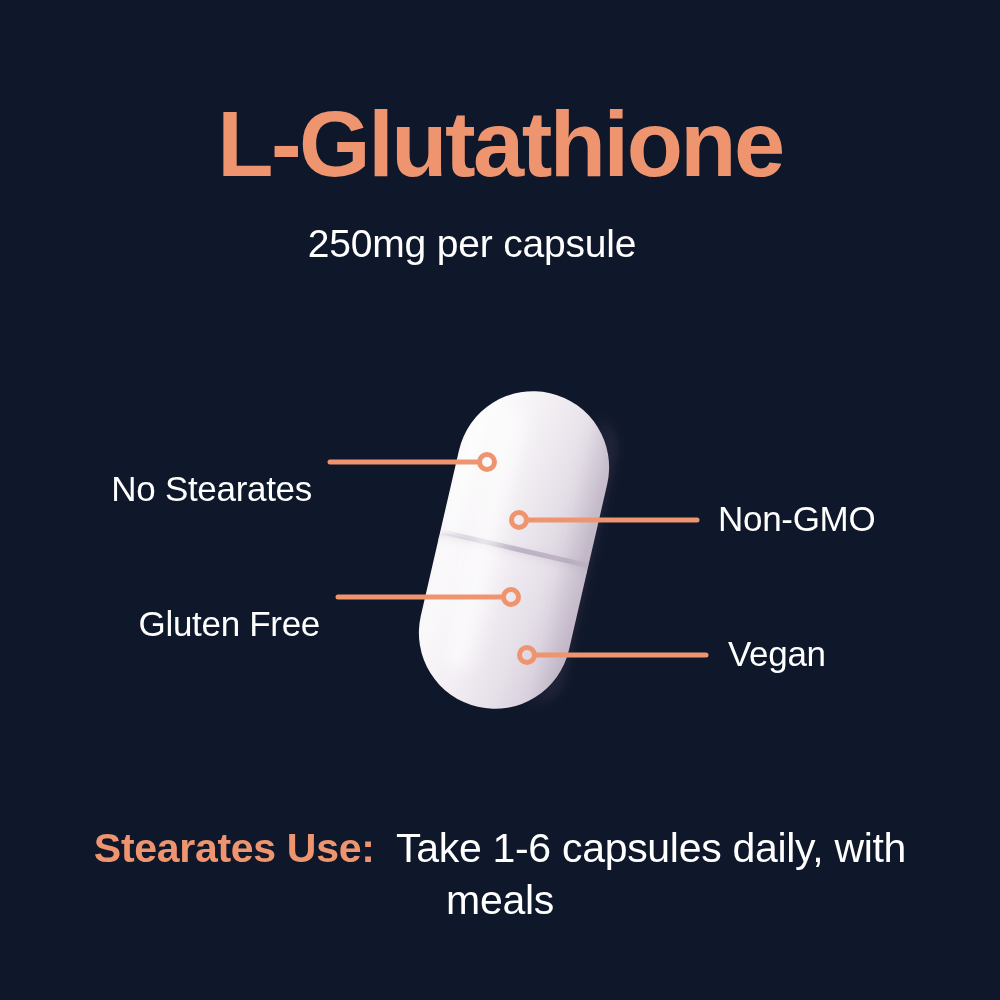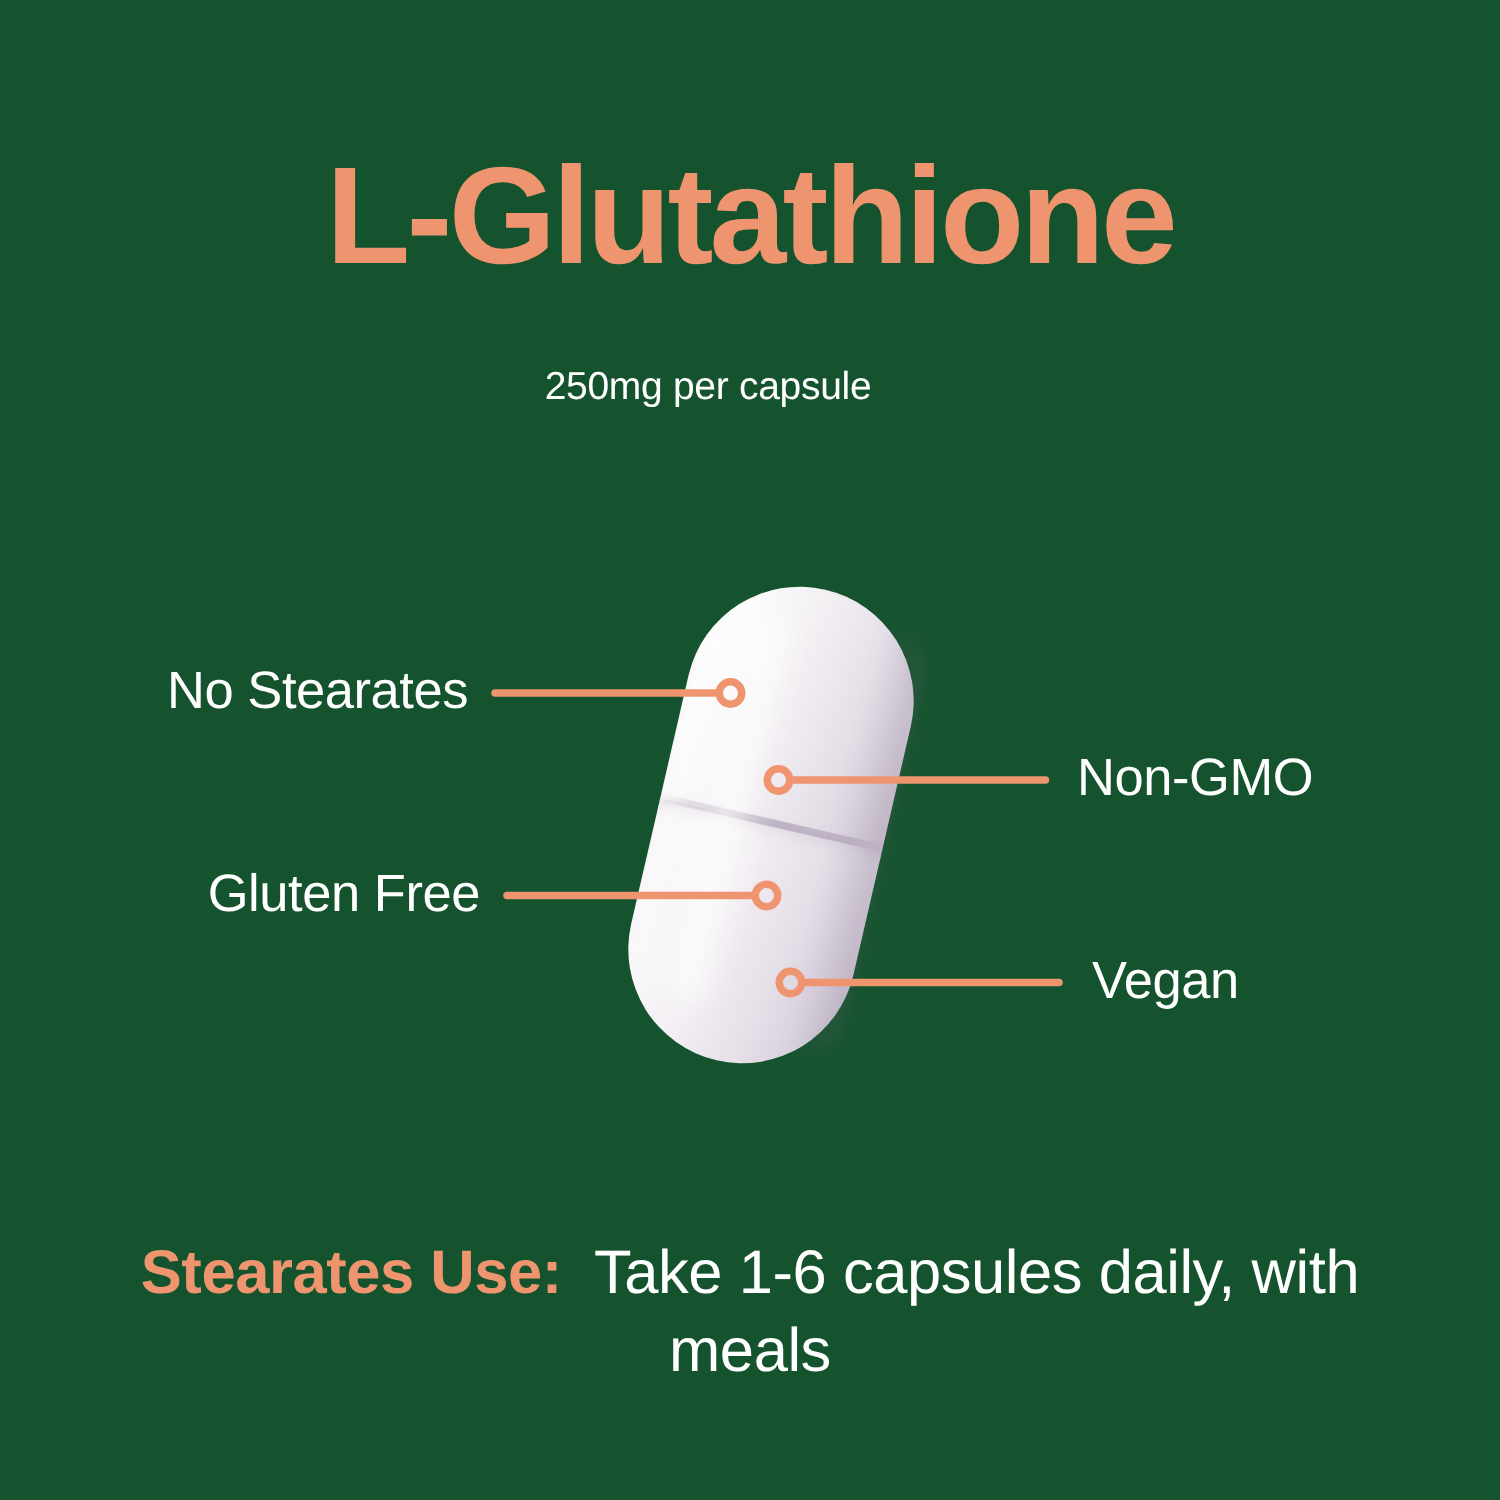--- a/index.html
+++ b/index.html
@@ -5,21 +5,21 @@
   html, body {
     margin: 0;
     padding: 0;
     background: #3a0a2e;
   }
   #stage {
     position: relative;
     width: 1000px;
     height: 1000px;
     overflow: hidden;
-    background: #14532d;
+    background: #0f172a;
     font-family: "Liberation Sans", sans-serif;
     text-decoration: underline;
     -webkit-font-smoothing: antialiased;
   }
 
   
   #product-title {
     position: absolute;
     top: 98px;
     left: 0;
@@ -32,25 +32,24 @@
     line-height: 1.0;
     white-space: nowrap;
   }
   #product-dosage {
     position: absolute;
     top: 224px;
     left: 0;
     width: 944px;
     text-align: center;
     color: #ffffff;
-    font-size: 26px;
+    font-size: 39px;
     font-weight: 400;
     letter-spacing: -0.2px;
     line-height: 1.0;
-    margin-top: 20px;
   }
 
   
   #capsule-illustration {
     position: absolute;
     left: 411px;
     top: 385px;
     width: 205px;
     height: 330px;
   }
@@ -148,21 +147,21 @@
   }
   .callout-label {
     position: absolute;
     color: #ffffff;
     font-size: 35px;
     font-weight: 400;
     letter-spacing: -0.3px;
     line-height: 1.0;
     white-space: nowrap;
   }
-  .callout-label.left  { text-align: right; }
+  .callout-label.left  { text-align: right; margin-top: 28px; }
   .callout-label.right { text-align: left; }
 
   
   #suggested-use {
     position: absolute;
     left: 60px;
     top: 822px;
     width: 880px;
     text-align: center;
     font-size: 41px;

